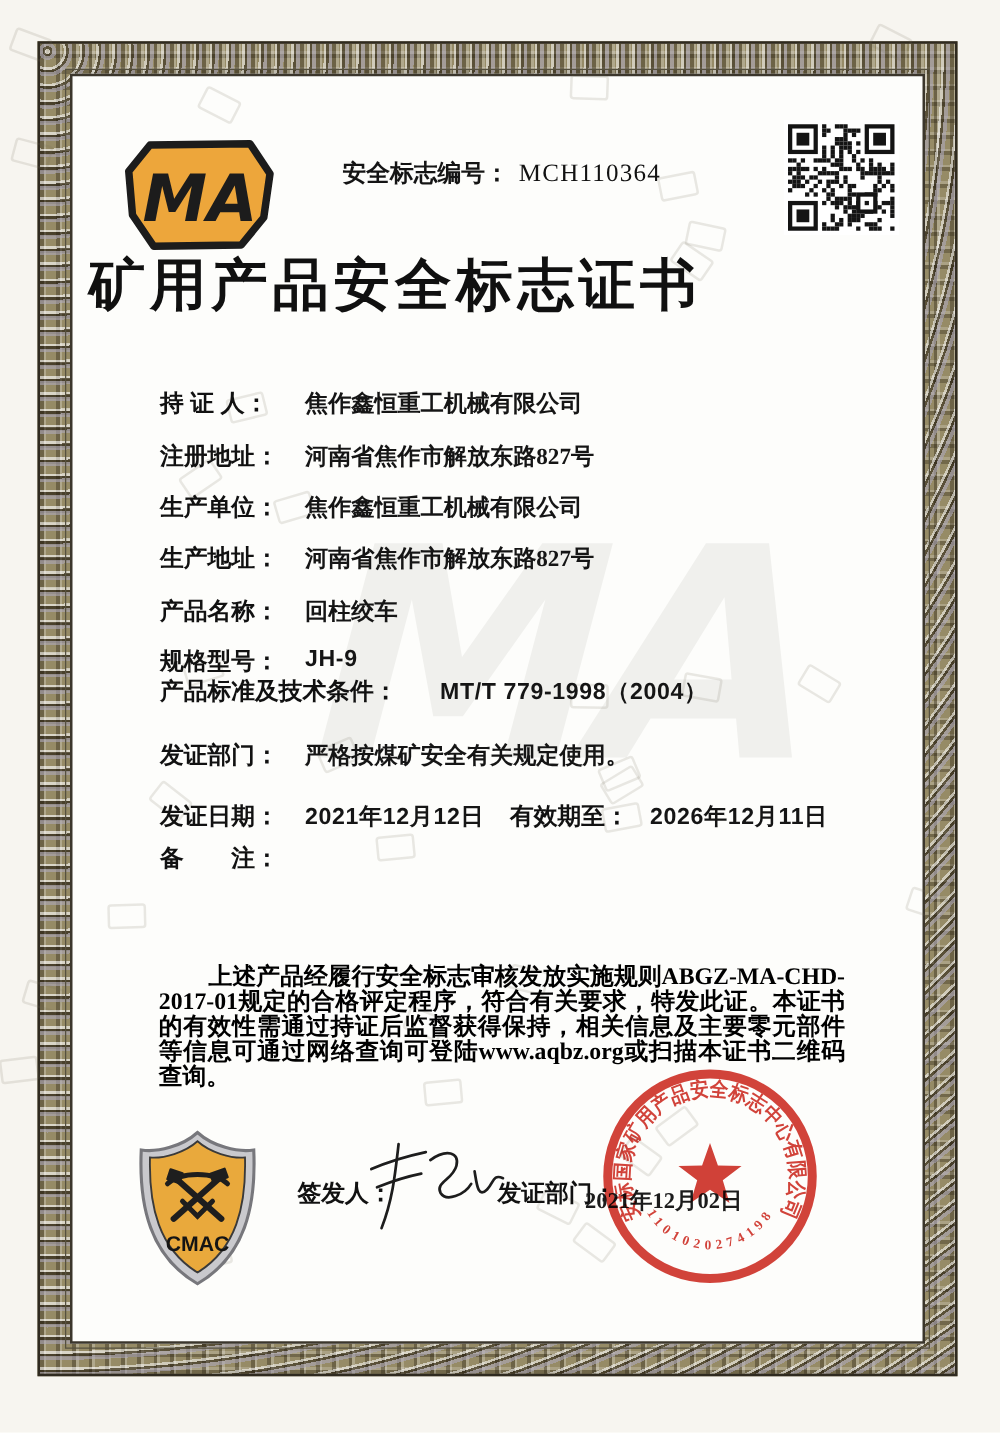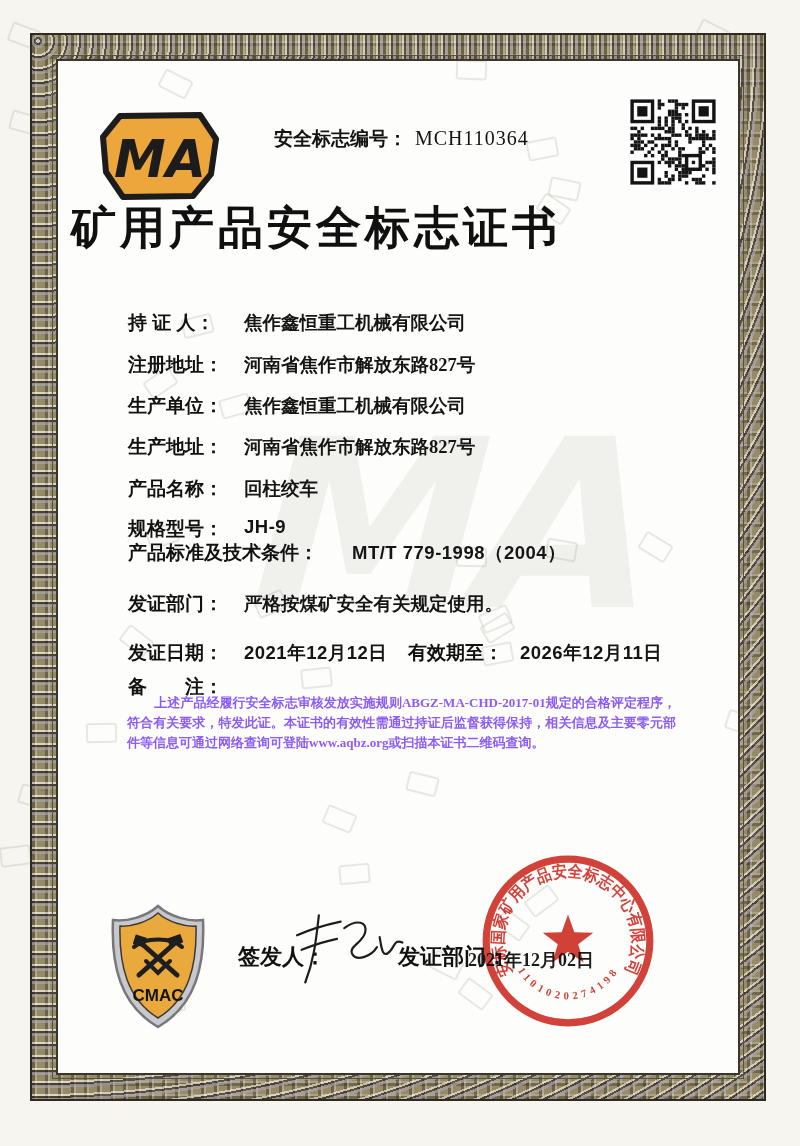--- a/index.html
+++ b/index.html
@@ -51,28 +51,28 @@
   }
 
   
   .row{position:absolute;left:0;width:800px;height:26px;z-index:4;}
   .row .lab{position:absolute;left:128px;font-weight:700;font-size:19px;color:#111;white-space:pre;}
   .row .val{position:absolute;left:244px;font-family:"Liberation Serif",serif;font-weight:700;font-size:18.5px;color:#151515;white-space:nowrap;}
   .val.mono{font-family:"Liberation Sans",sans-serif;font-weight:700;letter-spacing:.5px;}
 
   
   .statement{
-    position:absolute;left:127px;top:693px;width:549px;z-index:4;
-    font-family:"Liberation Serif",serif;font-weight:700;font-size:13px;
-    line-height:20px;color:#8b5cf6;text-align:justify;text-indent:2.1em;
+    position:absolute;left:127px;top:772px;width:549px;z-index:4;
+    font-family:"Liberation Serif",serif;font-weight:700;font-size:19px;
+    line-height:20px;color:#000000;text-align:justify;text-indent:2.1em;
   }
 
   
   .cmac{position:absolute;left:106px;top:903px;width:104px;height:128px;z-index:4;}
-  .signer-label,.dept-label{position:absolute;z-index:4;font-weight:700;font-size:22px;color:#111;white-space:nowrap;}
+  .signer-label,.dept-label{position:absolute;z-index:4;font-weight:700;font-size:19px;color:#111;white-space:nowrap;}
   .signer-label{left:238px;top:942px;}
   .dept-label{left:398px;top:942px;}
   .signature{position:absolute;left:288px;top:898px;width:118px;height:100px;z-index:5;}
   .seal-date{
     position:absolute;left:468px;top:948px;z-index:4;white-space:nowrap;
     font-family:"Liberation Serif",serif;font-weight:700;font-size:18px;color:#1b1b1b;
   }
   .seal{position:absolute;left:478px;top:851px;width:180px;height:180px;z-index:6;mix-blend-mode:multiply;opacity:.92;}
   .seal text{font-family:"Liberation Serif",serif;font-weight:700;}
 </style>

